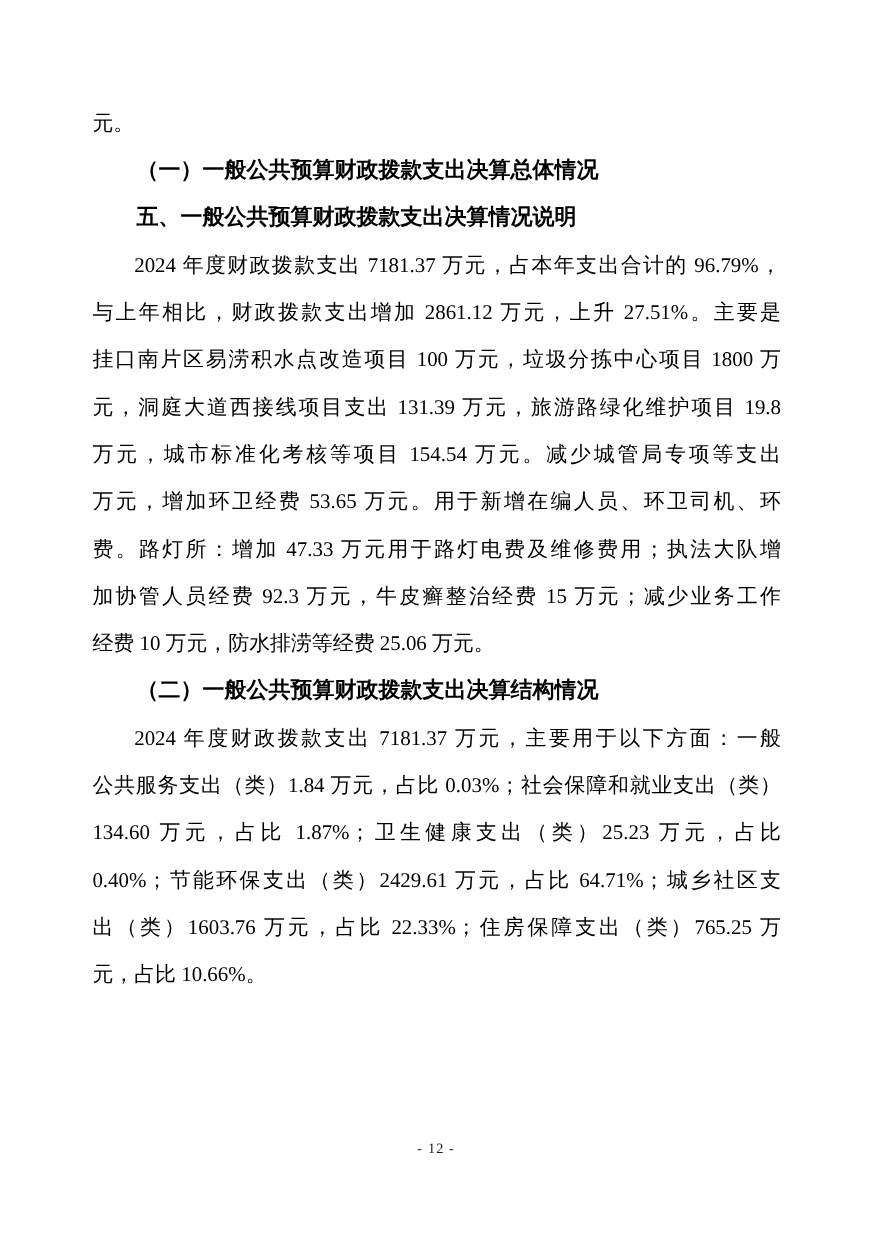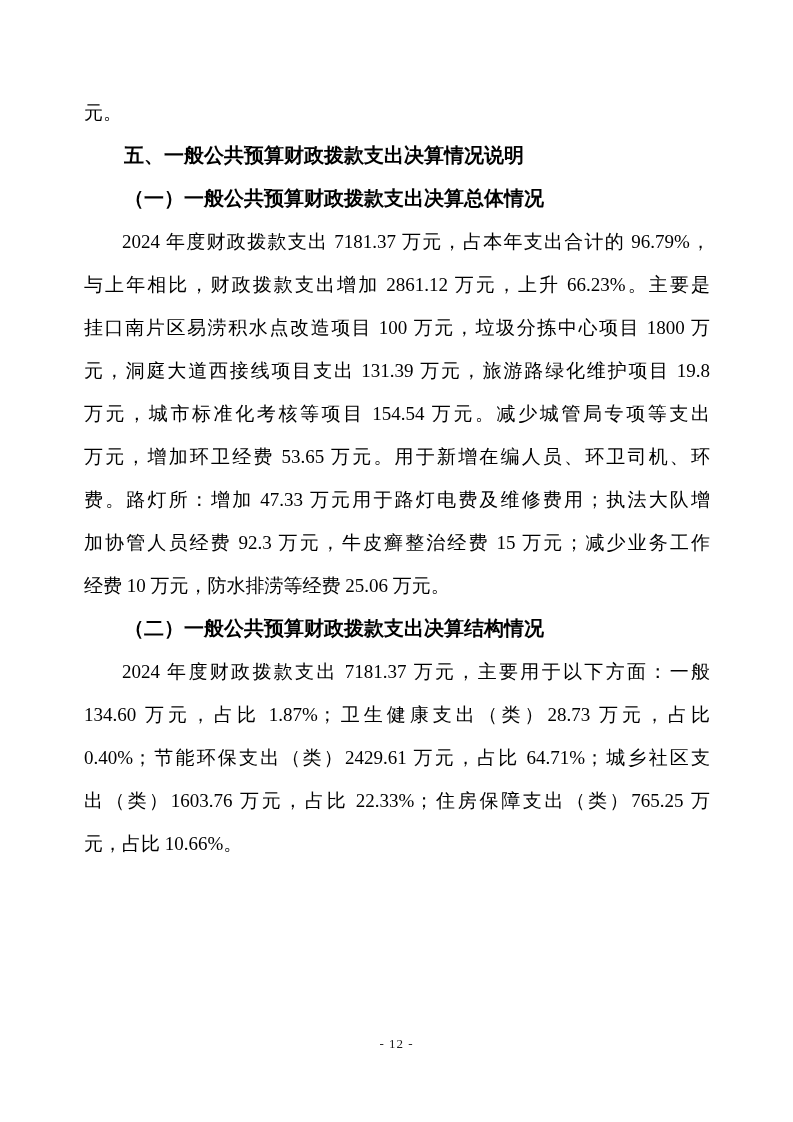--- a/index.html
+++ b/index.html
@@ -55,42 +55,43 @@
 </style>
 </head>
 <body>
 
 <div class="page">
   <div class="doc-body">
 
   <div class="block body-continuation">
         <div class="line">元。</div>
       </div>
+      <div class="block heading2">
+        <div class="line indent">（一）一般公共预算财政拨款支出决算总体情况</div>
+      </div>
       <div class="block heading1">
         <div class="line indent">五、一般公共预算财政拨款支出决算情况说明</div>
       </div>
-      <div class="block heading2">
-        <div class="line indent">（一）一般公共预算财政拨款支出决算总体情况</div>
-      </div>
       <div class="block paragraph">
         <div class="line indent justify">2024 年度财政拨款支出 7181.37 万元，占本年支出合计的 96.79%，</div>
-        <div class="line justify">与上年相比，财政拨款支出增加 2861.12 万元，上升 66.23%。主要是</div>
+        <div class="line justify">与上年相比，财政拨款支出增加 2861.12 万元，上升 27.51%。主要是</div>
         <div class="line justify">挂口南片区易涝积水点改造项目 100 万元，垃圾分拣中心项目 1800 万</div>
         <div class="line justify">元，洞庭大道西接线项目支出 131.39 万元，旅游路绿化维护项目 19.8</div>
         <div class="line justify">万元，城市标准化考核等项目 154.54 万元。减少城管局专项等支出</div>
         <div class="line justify">万元，增加环卫经费 53.65 万元。用于新增在编人员、环卫司机、环</div>
         <div class="line justify">费。路灯所：增加 47.33 万元用于路灯电费及维修费用；执法大队增</div>
         <div class="line justify">加协管人员经费 92.3 万元，牛皮癣整治经费 15 万元；减少业务工作</div>
         <div class="line">经费 10 万元，防水排涝等经费 25.06 万元。</div>
       </div>
       <div class="block heading2">
         <div class="line indent">（二）一般公共预算财政拨款支出决算结构情况</div>
       </div>
       <div class="block paragraph">
         <div class="line indent justify">2024 年度财政拨款支出 7181.37 万元，主要用于以下方面：一般</div>
-        <div class="line justify">134.60 万元，占比 1.87%；卫生健康支出（类）28.73 万元，占比</div>
+        <div class="line justify">公共服务支出（类）1.84 万元，占比 0.03%；社会保障和就业支出（类）</div>
+        <div class="line justify">134.60 万元，占比 1.87%；卫生健康支出（类）25.23 万元，占比</div>
         <div class="line justify">0.40%；节能环保支出（类）2429.61 万元，占比 64.71%；城乡社区支</div>
         <div class="line justify">出（类）1603.76 万元，占比 22.33%；住房保障支出（类）765.25 万</div>
         <div class="line">元，占比 10.66%。</div>
       </div>
     </div>
   <div class="page-footer">- 12 -</div>
 </div>
 
 </body></html>

